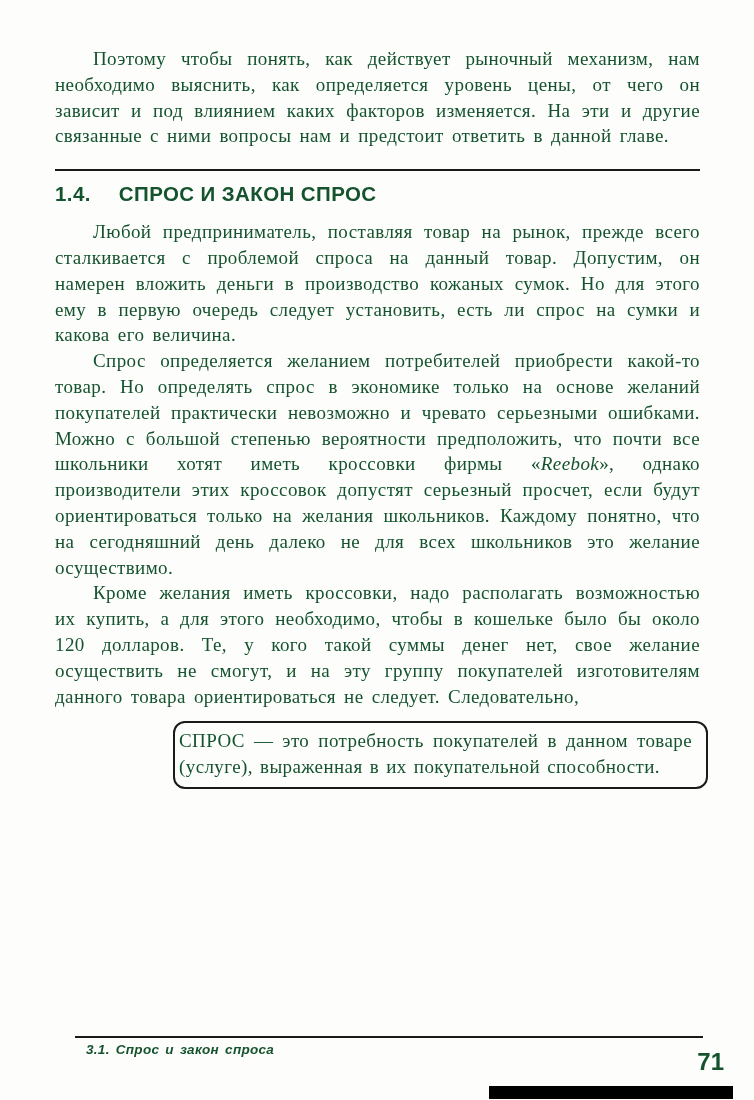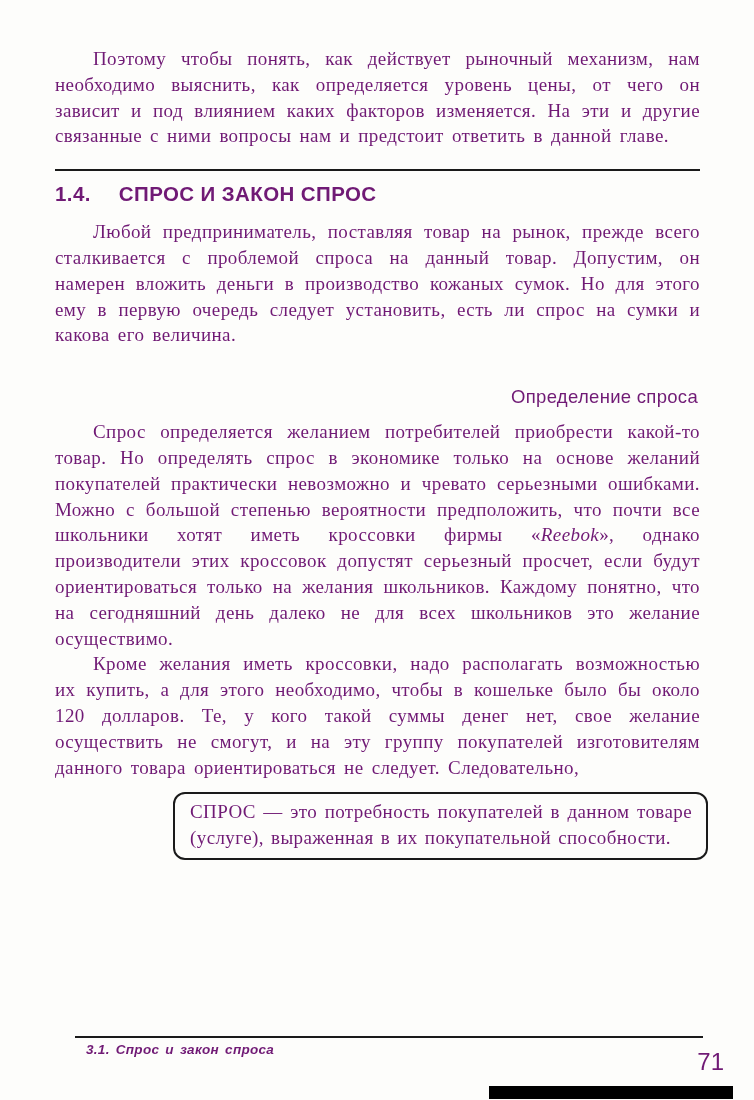--- a/index.html
+++ b/index.html
@@ -7,21 +7,21 @@
     padding: 0;
     background: #ffffff;
   }
   .page {
     position: relative;
     width: 754px;
     height: 1100px;
     background: #fdfdfb;
     overflow: hidden;
     font-family: "Liberation Serif", serif;
-    color: #701a75;
+    color: #14532d;
     box-sizing: border-box;
   }
   .content {
     padding: 46px 54px 0 55px;
   }
   p.body {
     margin: 0;
     font-size: 19px;
     line-height: 25.8px;
     text-align: justify;
@@ -54,21 +54,21 @@
     font-weight: 500;
     letter-spacing: 0.3px;
     text-align: right;
     margin: 36px 2px 10px 0;
     line-height: 25px;
   }
   .definition-box {
     border: 2px solid #1a1a1a;
     border-radius: 12px;
     margin: 12px -8px 0 118px;
-    padding: 5px 14px 7px 15px;
+    padding: 5px 14px 7px 4px;
   }
   .definition-box p {
     margin: 0;
     font-size: 19px;
     line-height: 25.8px;
     text-align: justify;
     letter-spacing: 0.4px;
     word-spacing: 2px;
   }
   .italic { font-style: italic; }
@@ -89,21 +89,21 @@
     font-weight: 700;
     font-size: 13.5px;
     letter-spacing: 0.3px;
     word-spacing: 2px;
   }
   .page-number {
     position: absolute;
     top: 1048px;
     right: 30px;
     font-family: "Liberation Sans", sans-serif;
-    font-weight: 400;
+    font-weight: 700;
     font-size: 24px;
   }
   .bottom-bar {
     position: absolute;
     top: 1086px;
     left: 489px;
     width: 244px;
     height: 13px;
     background: #000000;
   }
@@ -115,21 +115,20 @@
   <div class="content">
 
     <p class="body">Поэтому чтобы понять, как действует рыночный механизм, нам необходимо выяснить, как определяется уровень цены, от чего он зависит и под влиянием каких факторов изменяется. На эти и другие связанные с ними вопросы нам и предстоит ответить в данной главе.</p>
 
     <hr class="section-rule">
 
     <h2 class="section-heading"><span class="section-number">1.4.</span><span>СПРОС И ЗАКОН СПРОС</span></h2>
 
     <p class="body">Любой предприниматель, поставляя товар на рынок, прежде всего сталкивается с проблемой спроса на данный товар. Допустим, он намерен вложить деньги в производство кожаных сумок. Но для этого ему в первую очередь следует установить, есть ли спрос на сумки и какова его величина.</p>
 
-    <h3 class="subheading">Определение спроса</h3>
 
     <p class="body"><span>Спрос определяется желанием потребителей приобрести какой-то товар. Но определять спрос в экономике только на основе желаний покупателей практически невозможно и чревато серьезными ошибками. Можно с большой степенью вероятности предположить, что почти все школьники хотят иметь кроссовки фирмы «</span><span class="italic">Reebok</span><span>», однако производители этих кроссовок допустят серьезный просчет, если будут ориентироваться только на желания школьников. Каждому понятно, что на сегодняшний день далеко не для всех школьников это желание осуществимо.</span></p>
 
     <p class="body">Кроме желания иметь кроссовки, надо располагать возможностью их купить, а для этого необходимо, чтобы в кошельке было бы около 120 долларов. Те, у кого такой суммы денег нет, свое желание осуществить не смогут, и на эту группу покупателей изготовителям данного товара ориентироваться не следует. Следовательно,</p>
 
     <div class="definition-box">
       <p>СПРОС — это потребность покупателей в данном товаре (услуге), выраженная в их покупательной способности.</p>
     </div>
 
 

